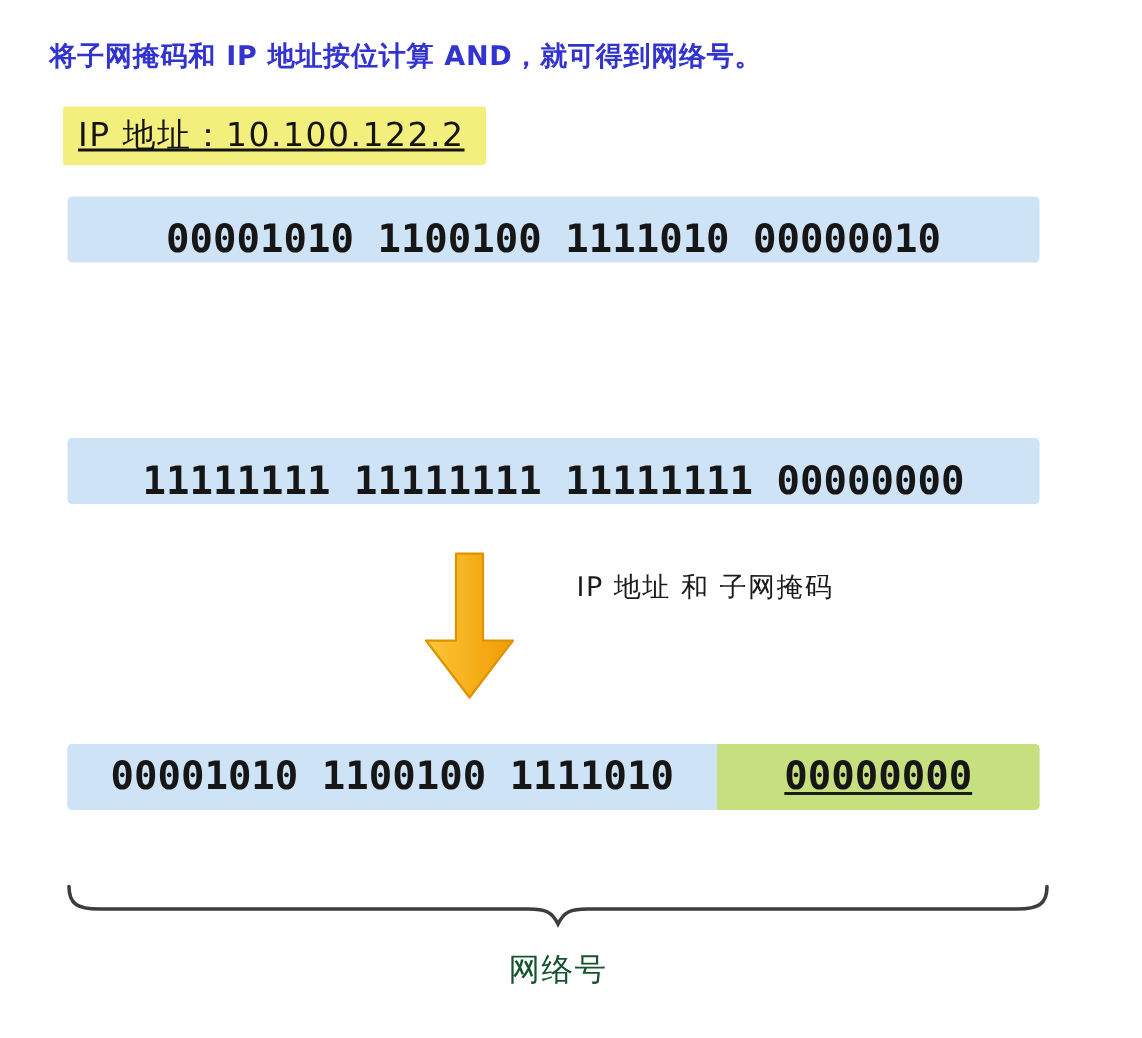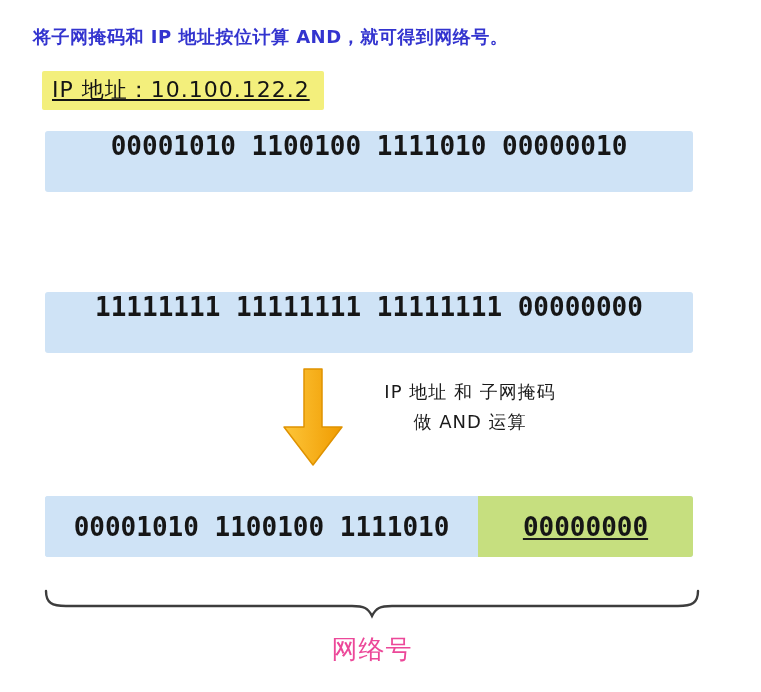--- a/index.html
+++ b/index.html
@@ -44,25 +44,25 @@
     border-radius:2px;
     white-space:nowrap;
   }
   .lbl-ip{left:42px; top:71px;text-decoration:underline;}
   .lbl-mask{left:42px; top:240px;}
   .lbl-net{left:45px; top:485px;}
   .bit-bar{
     position:absolute;
     left:45px;
     width:648px;
-    height:61px;
+    height:44px;
     background:var(--bar-blue);
     border-radius:3px;
     display:flex;
-    align-items:flex-start;
+    align-items:flex-end;
     justify-content:center;
   }
   .bar-ip{top:131px;}
   .bar-mask{top:292px;}
   .bar-result{top:496px; padding:0; justify-content:flex-start;}
   .bits{
     font-family:"DejaVu Sans Mono","Liberation Mono",monospace;
     font-size:26px;
     font-weight:bold;
     color:#161616;
@@ -100,22 +100,22 @@
   .brace-wrap{
     position:absolute;
     left:42px; top:589px;
     width:660px; height:32px;
   }
   .brace-label{
     position:absolute;
     left:42px; top:632px;
     width:660px;
     text-align:center;
-    font-size:26px;
-    color:#ec4899;
+    font-size:21px;
+    color:#14532d;
     letter-spacing:1px;
   }
 </style>
 </head>
 <body>
 
 <div class="stage">
 
   <div class="title">将子网掩码和 IP 地址按位计算 AND，就可得到网络号。</div>
 
@@ -137,21 +137,20 @@
           <stop offset="0" style="stop-color:var(--arrow-light)"></stop>
           <stop offset="1" style="stop-color:var(--arrow-dark)"></stop>
         </linearGradient>
       </defs>
       <path d="M23 1 L41 1 L41 59 L61 59 L32 97 L3 59 L23 59 Z" fill="url(#arrowGrad)" stroke="#df9200" stroke-width="1.5" stroke-linejoin="round"></path>
     </svg>
   </div>
 
   <div class="op-caption">
     <div>IP 地址 和 子网掩码</div>
-    <div>做 AND 运算</div>
   </div>
 
 
   <div class="bit-bar bar-result">
     <div class="seg-network">
       <span class="bits">00001010 1100100 1111010</span>
     </div>
     <div class="seg-host">
       <span class="bits">00000000</span>
     </div>

